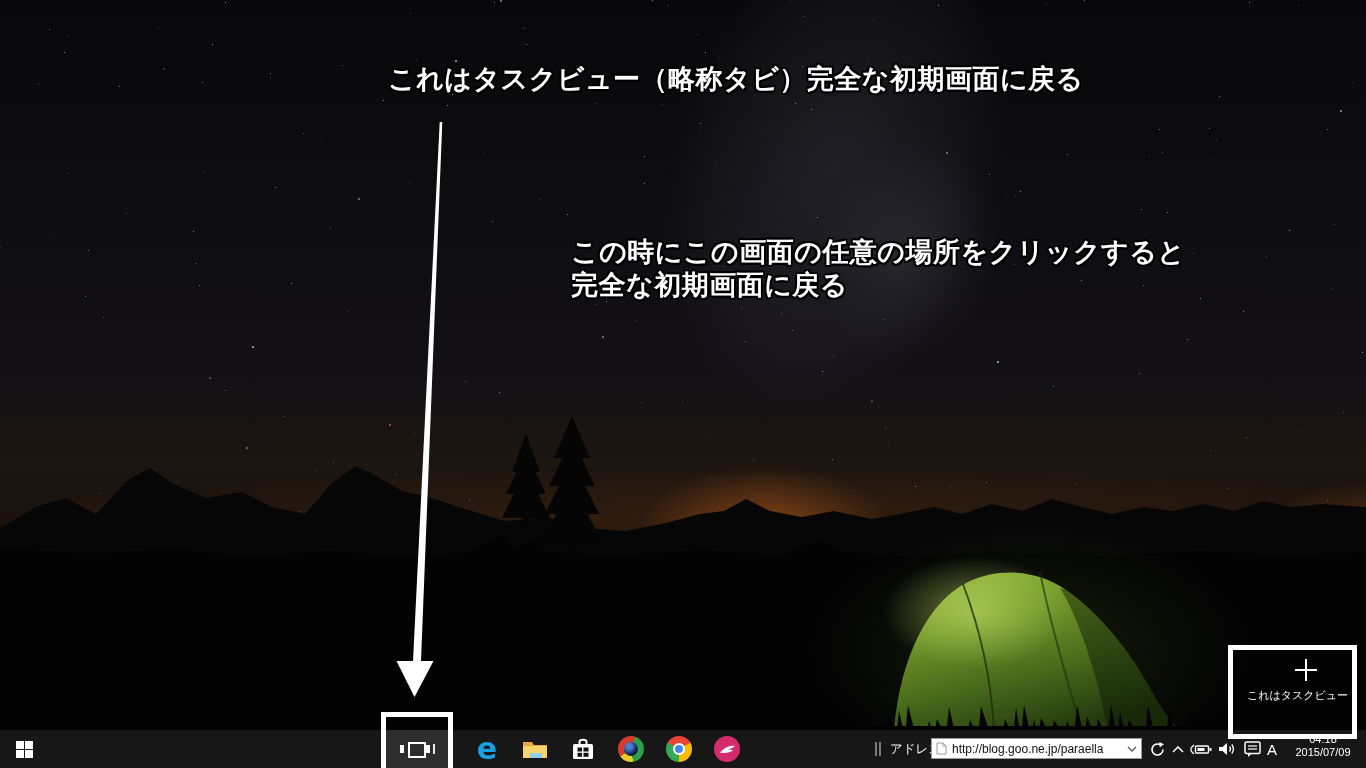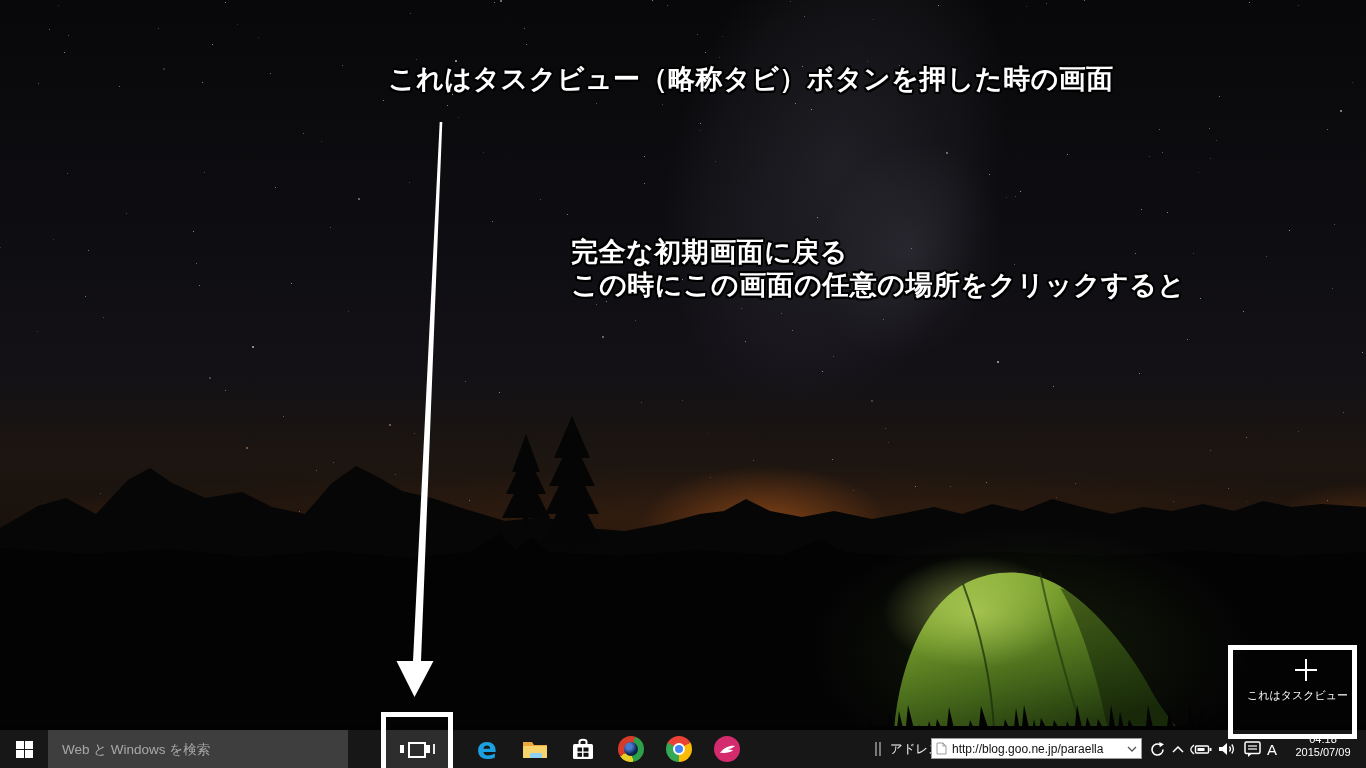--- a/index.html
+++ b/index.html
@@ -337,24 +337,24 @@
       <path fill="rgba(12,22,5,0.45)" d="M1066,590 C1096,610 1130,650 1152,692
         C1160,707 1172,722 1180,731 L1108,731 C1098,678 1080,620 1060,588 Z"></path>
       <path d="M963,584 C984,640 992,690 994,731" stroke="#1c300b" stroke-width="2" fill="none" opacity="0.75"></path>
       <path d="M1040,572 C1052,632 1070,690 1082,731" stroke="#1c300b" stroke-width="2" fill="none" opacity="0.6"></path>
 
       <path id="grass" fill="#030303" d="M866,768 L866,737 L870,717 L875,737 L878,724 L887,737 L890,712 L896,737 L899,711 L905,737 L908,705 L916,737 L919,725 L926,737 L929,721 L934,737 L937,719 L946,737 L949,707 L956,737 L959,727 L967,737 L970,720 L978,737 L981,706 L991,737 L994,725 L1002,737 L1005,719 L1013,737 L1016,708 L1021,737 L1024,705 L1031,737 L1034,719 L1038,737 L1041,718 L1051,737 L1054,720 L1064,737 L1067,721 L1074,737 L1077,705 L1084,737 L1087,717 L1095,737 L1098,719 L1108,737 L1111,705 L1117,737 L1120,712 L1126,737 L1129,719 L1138,737 L1141,726 L1145,737 L1148,705 L1155,737 L1158,728 L1166,737 L1169,709 L1176,737 L1179,727 L1186,737 L1189,706 L1198,737 L1201,708 L1210,737 L1213,718 L1222,737 L1220,768 Z"></path>
       <rect x="0" y="726" width="1366" height="42" fill="#020202"></rect>
     </svg>
   </div>
 
-  <div class="caption cap-top">これはタスクビュー（略称タビ）ボタンを押した時の画面</div>
+  <div class="caption cap-top">これはタスクビュー（略称タビ）完全な初期画面に戻る</div>
   <div class="caption cap-mid">
+    <div>この時にこの画面の任意の場所をクリックすると</div>
     <div>完全な初期画面に戻る</div>
-    <div>この時にこの画面の任意の場所をクリックすると</div>
   </div>
 
   <svg class="arrow-svg" width="1366" height="768">
     <polygon fill="#fff" points="439.7,122 442.3,122 421,661 433.5,661 414.5,697 396.5,661 413,661"></polygon>
   </svg>
 
   <div class="hl-taskview"></div>
 
   <div class="newdesk">
     <div class="plus"></div>
@@ -365,23 +365,20 @@
 
     <div class="tb-btn start">
       <div class="winlogo">
           <b></b>
           <b></b>
           <b></b>
           <b></b>
         </div>
     </div>
 
-    <div class="searchbox">
-      <input type="text" placeholder="Web と Windows を検索" style="">
-    </div>
 
     <div class="tb-btn taskview-btn">
       <div class="tv-icon">
         <span class="l"></span>
           <span class="c"></span>
           <span class="r"></span>
           <span class="s"></span>
       </div>
     </div>
 

